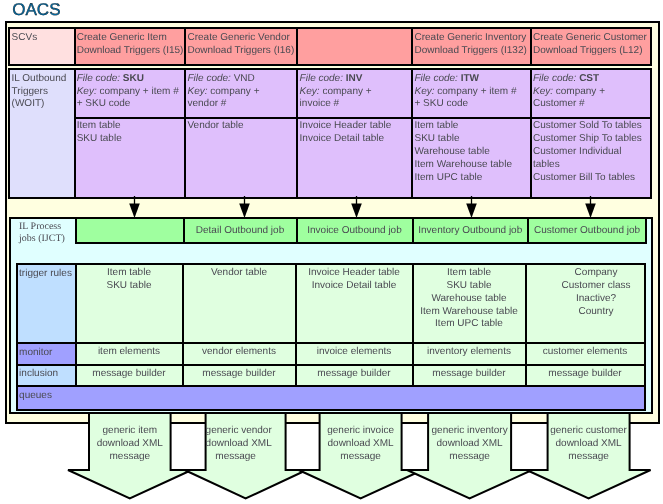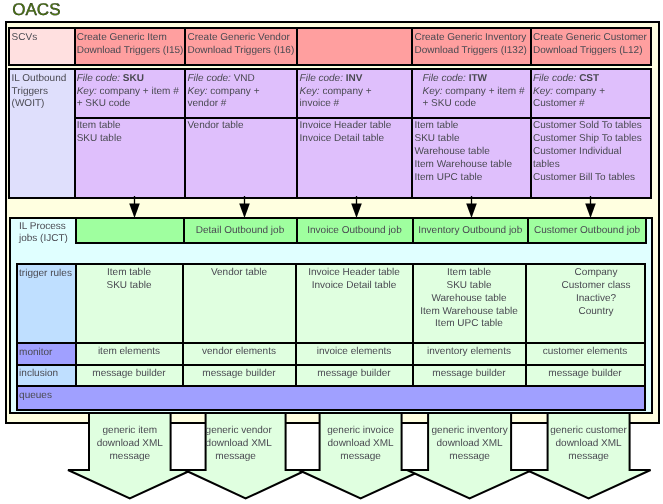--- a/index.html
+++ b/index.html
@@ -3,21 +3,21 @@
 <meta charset="utf-8">
 <title>OACS</title>
 <style>
   html,body{margin:0;padding:0;background:#fff;}
   body{width:663px;height:504px;position:relative;overflow:hidden;
        font-family:"Liberation Sans",sans-serif;color:#4a4a52;
        -webkit-font-smoothing:antialiased;
        text-rendering:geometricPrecision;}
   #stage{position:absolute;left:0;top:0;width:663px;height:504px;transform:translateZ(0);}
   .abs{position:absolute;box-sizing:border-box;}
-  #page-title{font-size:17px;color:#4d7c0f;line-height:17px;-webkit-text-stroke:0.35px #000;}
+  #page-title{font-size:17px;color:#0369a1;line-height:17px;-webkit-text-stroke:0.35px #000;}
   .fill{position:absolute;box-sizing:border-box;}
   .ln{position:absolute;background:#000;}
   .t{position:absolute;white-space:nowrap;font-size:10.0px;line-height:12.8px;}
   .tc{text-align:center;}
   .it{font-style:italic;}
   .bd{font-weight:bold;}
   #svglayer{position:absolute;left:0;top:0;width:663px;height:504px;overflow:visible;pointer-events:none;}
 </style>
 </head>
 <body>
@@ -47,26 +47,26 @@
 <div class="fill" style="left:412.30px;top:117.50px;width:118.50px;height:80.50px;background:#DFBFFC;"></div>
 <div class="fill" style="left:530.80px;top:69.00px;width:119.70px;height:48.50px;background:#DFBFFC;"></div>
 <div class="fill" style="left:530.80px;top:117.50px;width:119.70px;height:80.50px;background:#DFBFFC;"></div>
 <div class="t" style="left:11.60px;top:72.90px;">IL Outbound<br>Triggers<br>(WOIT)</div>
 <div class="t" style="left:76.70px;top:72.90px;"><span class="it">File code:</span> <span class="bd">SKU</span><br><span class="it">Key:</span> <span>company + item #<br>+ SKU code</span></div>
 <div class="t" style="left:76.70px;top:120.40px;">Item table<br>SKU table</div>
 <div class="t" style="left:187.50px;top:72.90px;"><span class="it">File code:</span> <span class="">VND</span><br><span class="it">Key:</span> <span>company +<br>vendor #</span></div>
 <div class="t" style="left:187.50px;top:120.40px;">Vendor table</div>
 <div class="t" style="left:299.60px;top:72.90px;"><span class="it">File code:</span> <span class="bd">INV</span><br><span class="it">Key:</span> <span>company +<br>invoice #</span></div>
 <div class="t" style="left:299.60px;top:120.40px;">Invoice Header table<br>Invoice Detail table</div>
-<div class="t" style="left:414.50px;top:72.90px;padding-left:8px;"><span class="it">File code:</span> <span class="bd">ITW</span><br><span class="it">Key:</span> <span>company + item #<br>+ SKU code</span></div>
+<div class="t" style="left:414.50px;top:72.90px;"><span class="it">File code:</span> <span class="bd">ITW</span><br><span class="it">Key:</span> <span>company + item #<br>+ SKU code</span></div>
 <div class="t" style="left:414.50px;top:120.40px;">Item table<br>SKU table<br>Warehouse table<br>Item Warehouse table<br>Item UPC table</div>
 <div class="t" style="left:533.00px;top:72.90px;"><span class="it">File code:</span> <span class="bd">CST</span><br><span class="it">Key:</span> <span>company +<br>Customer #</span></div>
 <div class="t" style="left:533.00px;top:120.40px;">Customer Sold To tables<br>Customer Ship To tables<br>Customer Individual<br>tables<br>Customer Bill To tables</div>
 <div class="fill" style="left:10.00px;top:218.00px;width:642.00px;height:195.00px;background:#E0FFFF;"></div>
-<div class="t" style="left:19px;top:220.60px;">IL Process<br>jobs (IJCT)</div>
+<div class="t" style="left:19px;top:220.60px;font-family:Liberation Serif, serif;">IL Process<br>jobs (IJCT)</div>
 <div class="fill" style="left:75.50px;top:218.00px;width:108.00px;height:25.00px;background:#9FFF9F;"></div>
 <div class="fill" style="left:183.50px;top:218.00px;width:113.00px;height:25.00px;background:#9FFF9F;"></div>
 <div class="fill" style="left:296.50px;top:218.00px;width:116.00px;height:25.00px;background:#9FFF9F;"></div>
 <div class="fill" style="left:412.50px;top:218.00px;width:115.50px;height:25.00px;background:#9FFF9F;"></div>
 <div class="fill" style="left:528.00px;top:218.00px;width:118.00px;height:25.00px;background:#9FFF9F;"></div>
 <div class="t tc" style="left:183.50px;top:224.50px;width:113.00px;text-align:center;">Detail Outbound job</div>
 <div class="t tc" style="left:296.50px;top:224.50px;width:116.00px;text-align:center;">Invoice Outbound job</div>
 <div class="t tc" style="left:412.50px;top:224.50px;width:115.50px;text-align:center;">Inventory Outbound job</div>
 <div class="t tc" style="left:528.00px;top:224.50px;width:118.00px;text-align:center;">Customer Outbound job</div>
 <div class="fill" style="left:16.90px;top:264.00px;width:58.60px;height:79.00px;background:#BFDFFF;"></div>

